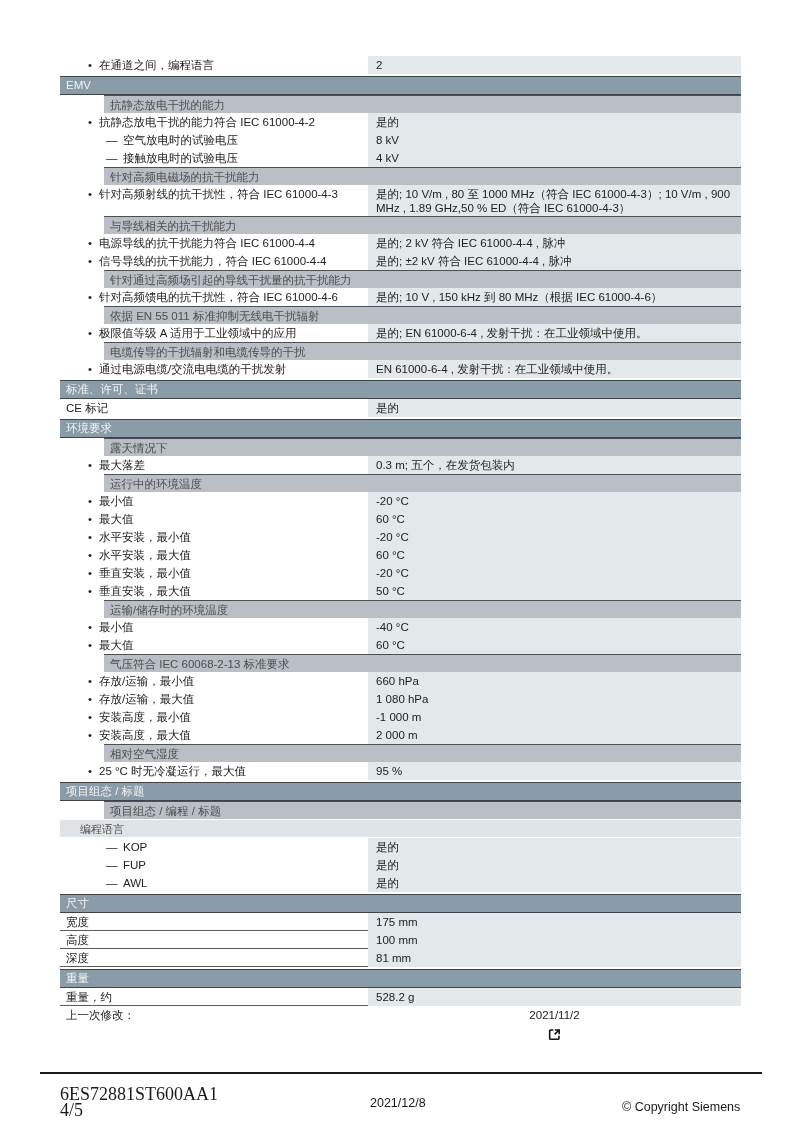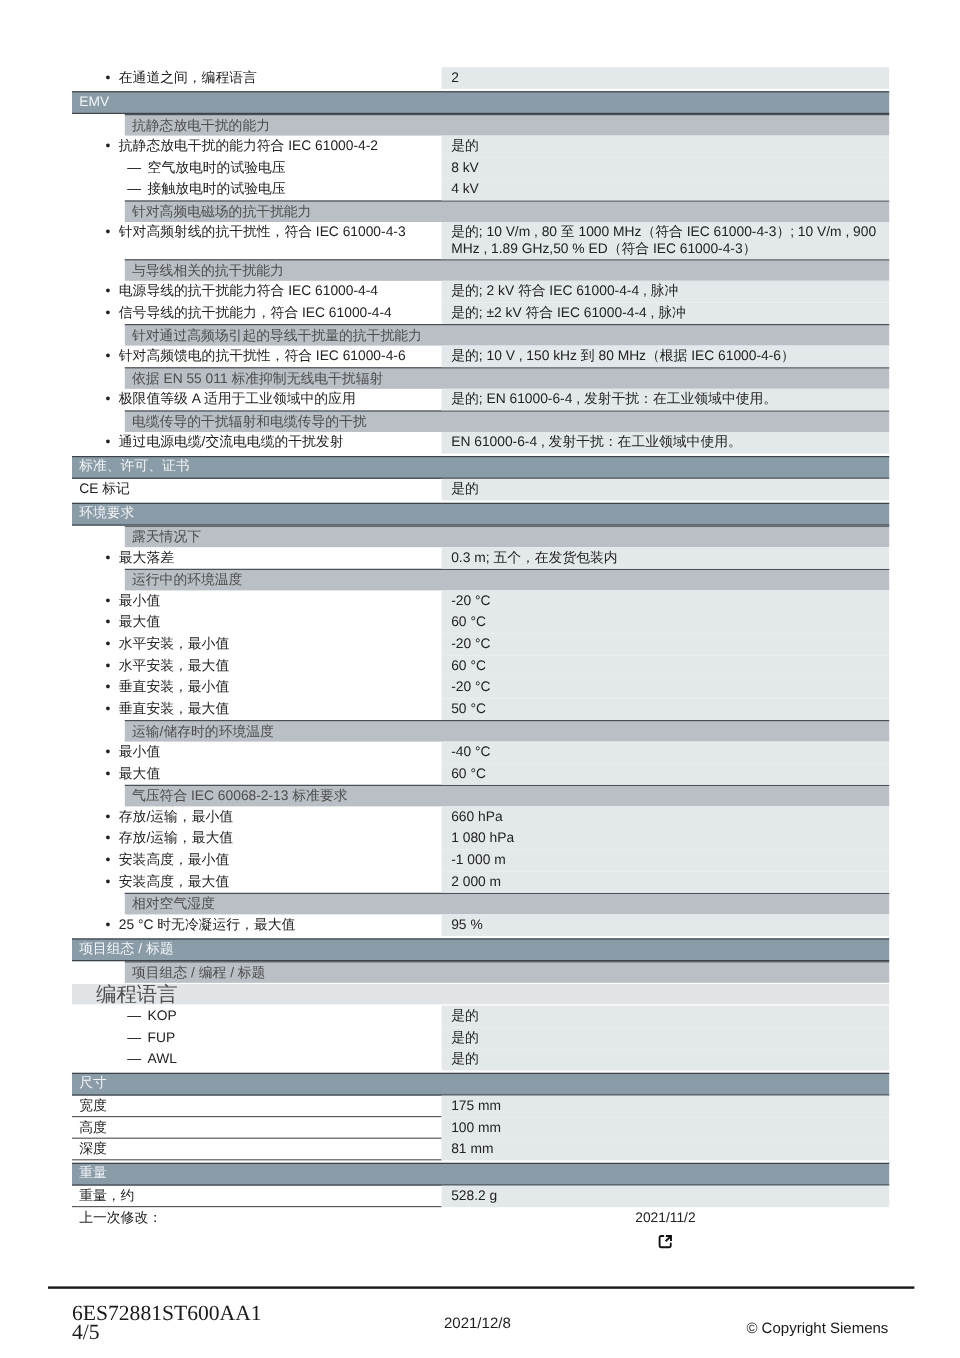--- a/index.html
+++ b/index.html
@@ -32,21 +32,21 @@
     font-size:11.5px;
     line-height:14px;
     padding:2px 6px 1px 6px;
     border-top:1px solid #4a5056;
     margin-left:44px;
   }
   
   .h3{
     background:var(--h3_bg,#e0e4e7);
     color:#4e4e4e;
-    font-size:17px;
+    font-size:11px;
     line-height:14px;
     padding:2px 6px 1px 20px;
     margin:1px 0;
   }
   .row{display:flex;align-items:stretch;min-height:18px;}
   .row .lab{
     box-sizing:border-box;
     width:308px;
     font-size:11.5px;line-height:14px;color:#222;
     padding-top:2px;padding-bottom:1px;

